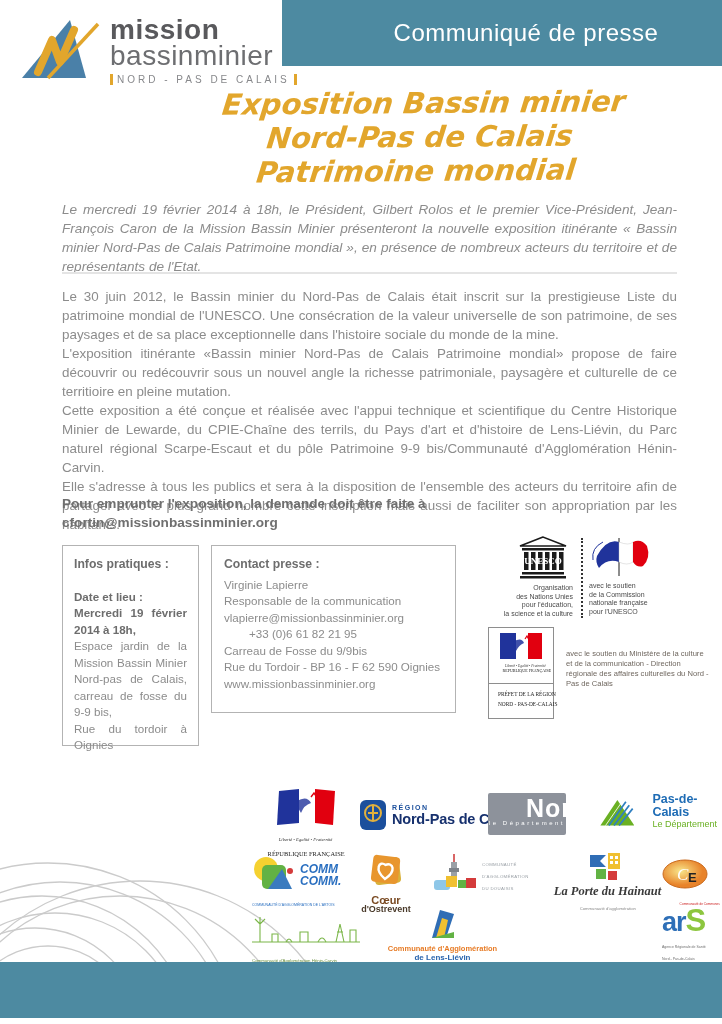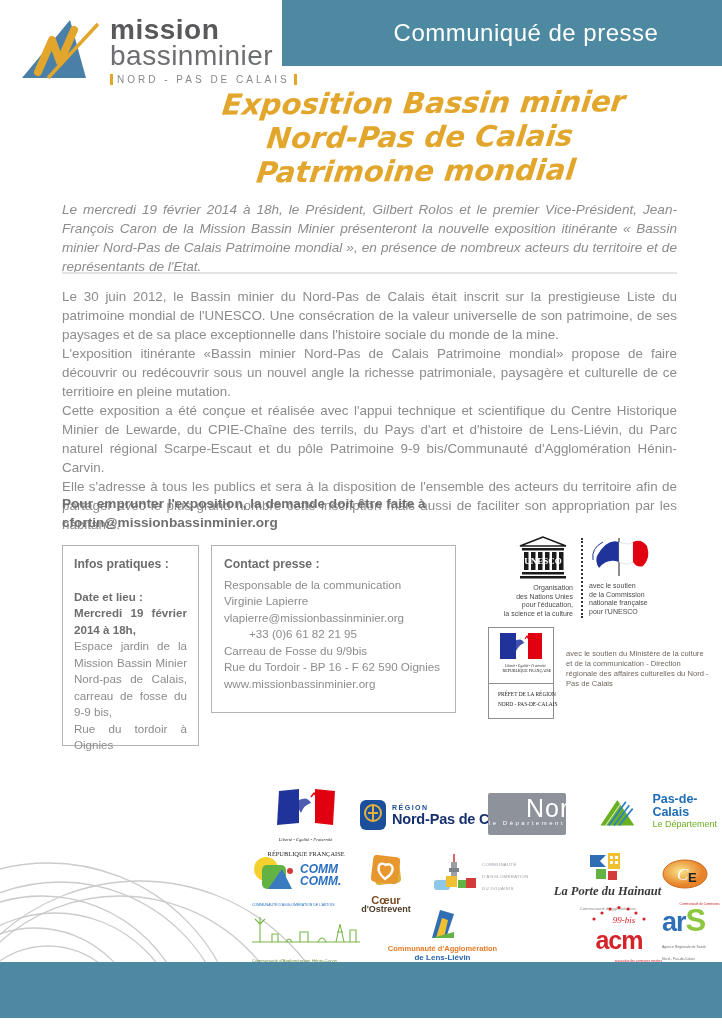--- a/index.html
+++ b/index.html
@@ -70,21 +70,21 @@
   .arcs{position:absolute;left:0;top:826px;}
 
   
   .plogo{position:absolute;}
   .micro{font-size:7px;display:inline-block;white-space:nowrap;}
   .rf-motto{font-family:"Liberation Serif",serif;font-style:italic;color:#333;transform:scale(.66);transform-origin:center top;}
   .rf-name{font-family:"Liberation Serif",serif;color:#222;transform:scale(.8);transform-origin:center top;font-size:8px;}
   .region-kicker{font-size:7px;font-weight:700;color:#1b4f9c;letter-spacing:1.5px;}
   .region-name{font-size:14.5px;font-weight:700;color:#17316e;letter-spacing:-.2px;}
   .nord-box{width:78px;height:42px;background:#8d929b;border-radius:2px;color:#fff;text-align:center;}
-  .nord-name{font-size:25px;font-weight:400;line-height:30px;letter-spacing:1px;padding-left:38px;}
+  .nord-name{font-size:25px;font-weight:700;line-height:30px;letter-spacing:1px;padding-left:38px;}
   .nord-sub{font-size:6px;letter-spacing:2.5px;margin-top:-3px;}
   .pdc-name{font-size:12.5px;font-weight:700;color:#1e6cb5;line-height:13px;}
   .pdc-sub{font-size:9px;color:#6ab023;line-height:11px;}
   .artois-name{font-size:12px;font-weight:700;font-style:italic;color:#2a6fc0;line-height:12px;}
   .artois-cap{color:#2a6fc0;transform:scale(.5);transform-origin:left top;}
   .ostrevent-name{font-size:11px;font-weight:700;color:#7a4a22;line-height:10px;}
   .ostrevent-sub{font-size:9px;font-weight:700;color:#4a3a2a;line-height:9px;}
   .douaisis-cap{color:#9aa0a6;transform:scale(.62);transform-origin:left top;line-height:9px;letter-spacing:.5px;}
   .hainaut-name{font-size:12.5px;font-weight:700;color:#3a3a3a;font-family:"Liberation Serif",serif;
                 font-style:italic;line-height:13px;}
@@ -156,22 +156,22 @@
     <div style="height:16px;"></div>
     <div class="bold-gray">Date et lieu :</div>
     <div class="bold-gray">Mercredi 19 février 2014 à 18h,</div>
     <div>Espace jardin de la Mission Bassin Minier Nord-pas de Calais, carreau de fosse du 9-9 bis,</div>
     <div>Rue du tordoir à Oignies</div>
   </div>
 
   <div class="box box-contact">
     <div class="box-title">Contact presse :</div>
     <div style="height:4px;"></div>
+    <div>Virginie Lapierre</div>
     <div>Responsable de la communication</div>
-    <div>Virginie Lapierre</div>
     <a href="#">vlapierre@missionbassinminier.org</a>
     <div class="indent">+33 (0)6 61 82 21 95</div>
     <div>Carreau de Fosse du 9/9bis</div>
     <div>Rue du Tordoir - BP 16 - F 62 590 Oignies</div>
     <a href="#">www.missionbassinminier.org</a>
   </div>
 
   <div class="unesco">
     <div class="unesco-left">
       <svg width="52" height="44" viewBox="0 0 52 44" style="margin-right:4px;">
@@ -376,36 +376,20 @@
     <svg width="26" height="32" viewBox="0 0 26 32">
       <polygon points="2,30 10,2 24,6 16,30" fill="#2f6db5"></polygon>
       <polygon points="6,30 12,10 18,12 14,30" fill="#f0c030"></polygon>
       <polygon points="2,30 24,24 24,30" fill="#62b244"></polygon>
     </svg>
     <div class="lens-l1">Communauté d'Agglomération</div>
     <div class="lens-l2">de Lens-Liévin</div>
   </div>
 
 
-  <div class="plogo" style="left:582px;top:905px;width:74px;text-align:center;">
-    <svg width="70" height="20" viewBox="0 0 70 20">
-      <g fill="#d5232a">
-        <circle cx="10" cy="14" r="1.6"></circle>
-          <circle cx="18" cy="8" r="1.6"></circle>
-          <circle cx="26" cy="4" r="1.6"></circle>
-        <circle cx="35" cy="2.5" r="1.6"></circle>
-          <circle cx="44" cy="4" r="1.6"></circle>
-          <circle cx="52" cy="8" r="1.6"></circle>
-        <circle cx="60" cy="14" r="1.6"></circle>
-      </g>
-      <text x="40" y="18" text-anchor="middle" font-family="Liberation Serif,serif" font-style="italic" font-size="9" fill="#d5232a">99-bis</text>
-    </svg>
-    <div class="acm-name">acm</div>
-    <div><span class="micro acm-cap">association des communes minières</span></div>
-  </div>
 
   <div class="plogo" style="left:662px;top:908px;width:56px;">
     <div style="line-height:26px;">
       <span class="ars-ar">ar</span><span class="ars-s">S</span>
     </div>
     <div style="margin-top:-2px;"><span class="micro ars-cap">Agence Régionale de Santé</span></div>
     <div style="margin-top:-6px;"><span class="micro ars-cap">Nord - Pas-de-Calais</span></div>
   </div>
 
   <div class="bottombar"></div>

